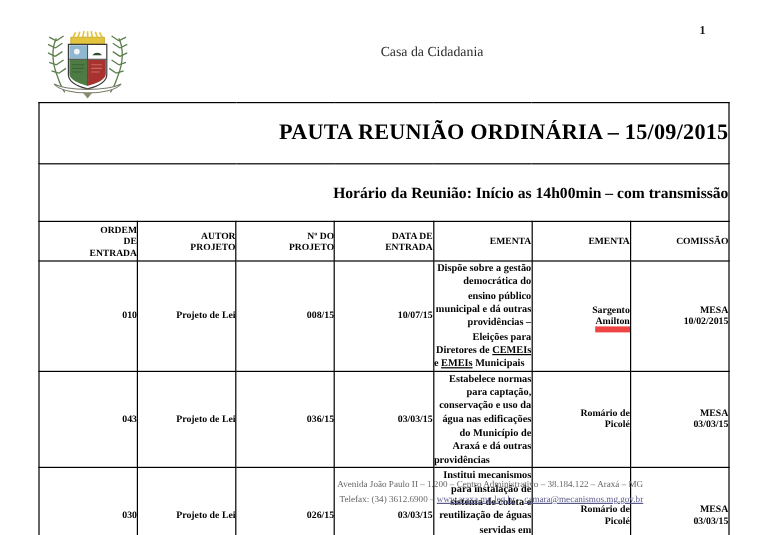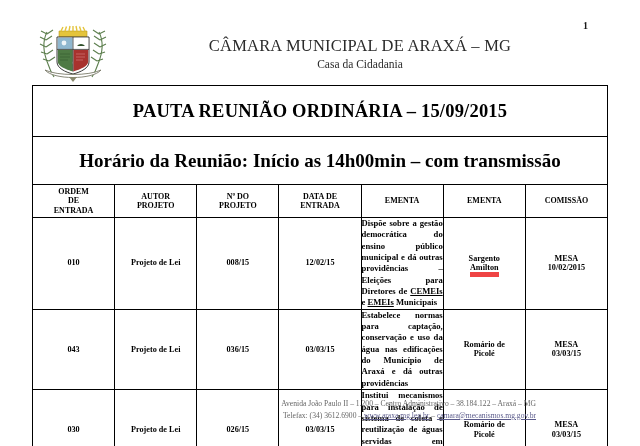--- a/index.html
+++ b/index.html
@@ -68,37 +68,38 @@
     left: 32px;
     top: 85px;
     width: 576px;
     border-collapse: collapse;
     table-layout: fixed;
   }
   .doc-table td, .doc-table th {
     border: 1px solid #000000;
     padding: 0;
     vertical-align: middle;
+    text-align: right;
   }
 
   .banner-cell {
     height: 50px;
     text-align: center;
   }
   .banner-title {
     font-size: 18.5px;
     font-weight: bold;
     letter-spacing: 0.2px;
   }
   .subbanner-cell {
     height: 47px;
     text-align: center;
   }
   .subbanner-title {
-    font-size: 19px;
+    font-size: 13px;
     font-weight: bold;
   }
 
   
   .col-head {
     font-size: 8px;
     font-weight: bold;
     text-align: center;
     line-height: 1.18;
     padding: 3px 1px;
@@ -200,21 +201,20 @@
       </g>
 
       <g>
         <path d="M12 48 C24 54, 56 54, 68 48 C60 58, 20 58, 12 48 Z" fill="#ffffff" stroke="#7a7a6a" stroke-width="0.9"></path>
         <path d="M36 55 l4 5 l4 -5" fill="#8a8a70"></path>
       </g>
     </svg>
   </div>
 
   <div class="org-block">
-    <div class="org-title">CÂMARA MUNICIPAL DE ARAXÁ – MG</div>
     <div class="org-sub">Casa da Cidadania</div>
   </div>
 </div>
 
 <table class="doc-table">
   <tbody>
     <tr>
       <td class="banner-cell" colspan="7">
         <div class="banner-title">PAUTA REUNIÃO ORDINÁRIA – 15/09/2015</div>
       </td>
@@ -245,21 +245,21 @@
       </td>
       <td class="col-head" style="width:227px">EMENTA</td>
       <td class="col-head" style="width:63px">EMENTA</td>
       <td class="col-head" style="width:63px">COMISSÃO</td>
     </tr>
 
     <tr class="row-body">
       <td class="cell">010</td>
       <td class="cell">Projeto de Lei</td>
       <td class="cell">008/15</td>
-      <td class="cell">12/02/15</td>
+      <td class="cell">10/07/15</td>
       <td class="cell-ementa"><span>Dispõe sobre a gestão democrática do ensino público municipal e dá outras providências – Eleições para Diretores de </span><span class="underline-word">CEMEIs</span><span> e </span><span class="underline-word">EMEIs</span><span> Municipais</span></td>
       <td class="cell">
         <span>Sargento</span><br>
         <span class="spell">Amilton</span>
       </td>
       <td class="cell">
         <span>MESA</span><br>
         <span>10/02/2015</span>
       </td>
     </tr>

